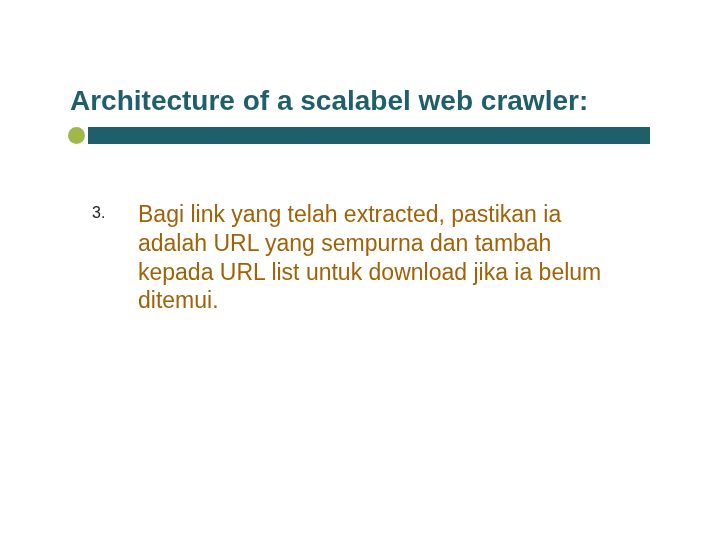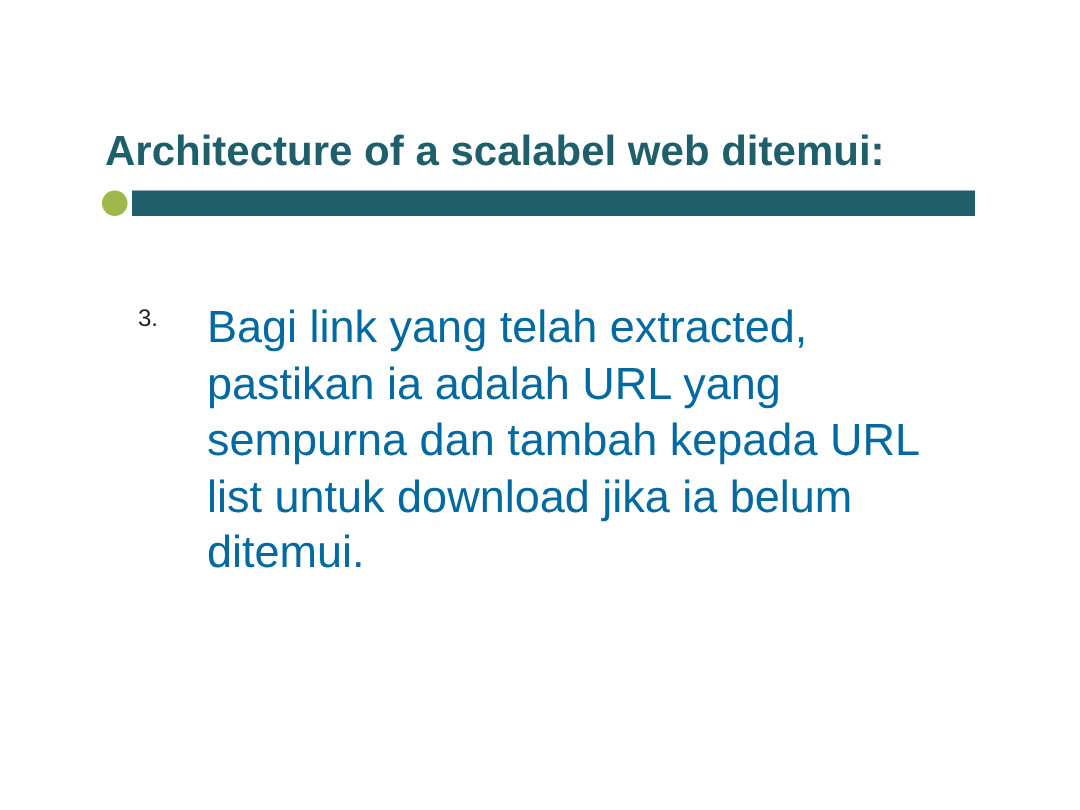--- a/index.html
+++ b/index.html
@@ -50,31 +50,31 @@
     gap: 28px;
     padding-left: 22px;
   }
   .num {
     font-size: 16px;
     color: #222;
     min-width: 18px;
     padding-top: 4px;
   }
   .body-text {
-    font-size: 30px;
-    color: #0369a1;
+    font-size: 23px;
+    color: #a16207;
     line-height: 1.25;
     max-width: 480px;
   }
 </style>
 </head>
 <body>
 
 <div class="slide">
-  <div class="title">Architecture of a scalabel web ditemui:</div>
+  <div class="title">Architecture of a scalabel web crawler:</div>
   <div class="underline-group">
     <div class="dot"></div>
     <div class="bar"></div>
   </div>
   <div class="content">
     <div class="num">3.</div>
     <div class="body-text">Bagi link yang telah extracted, pastikan ia adalah URL yang sempurna dan tambah kepada URL list untuk download jika ia belum ditemui.</div>
   </div>
 </div>
 

